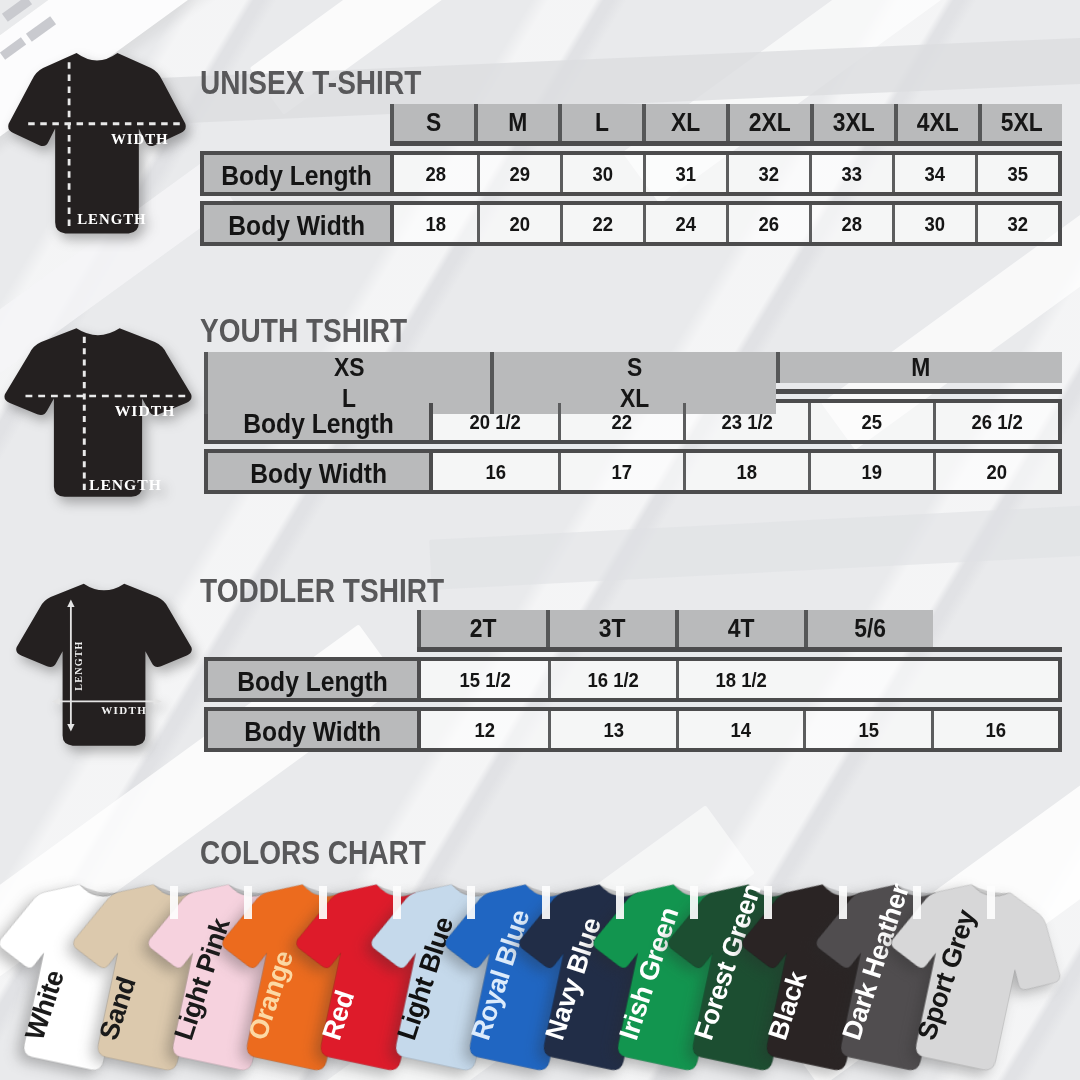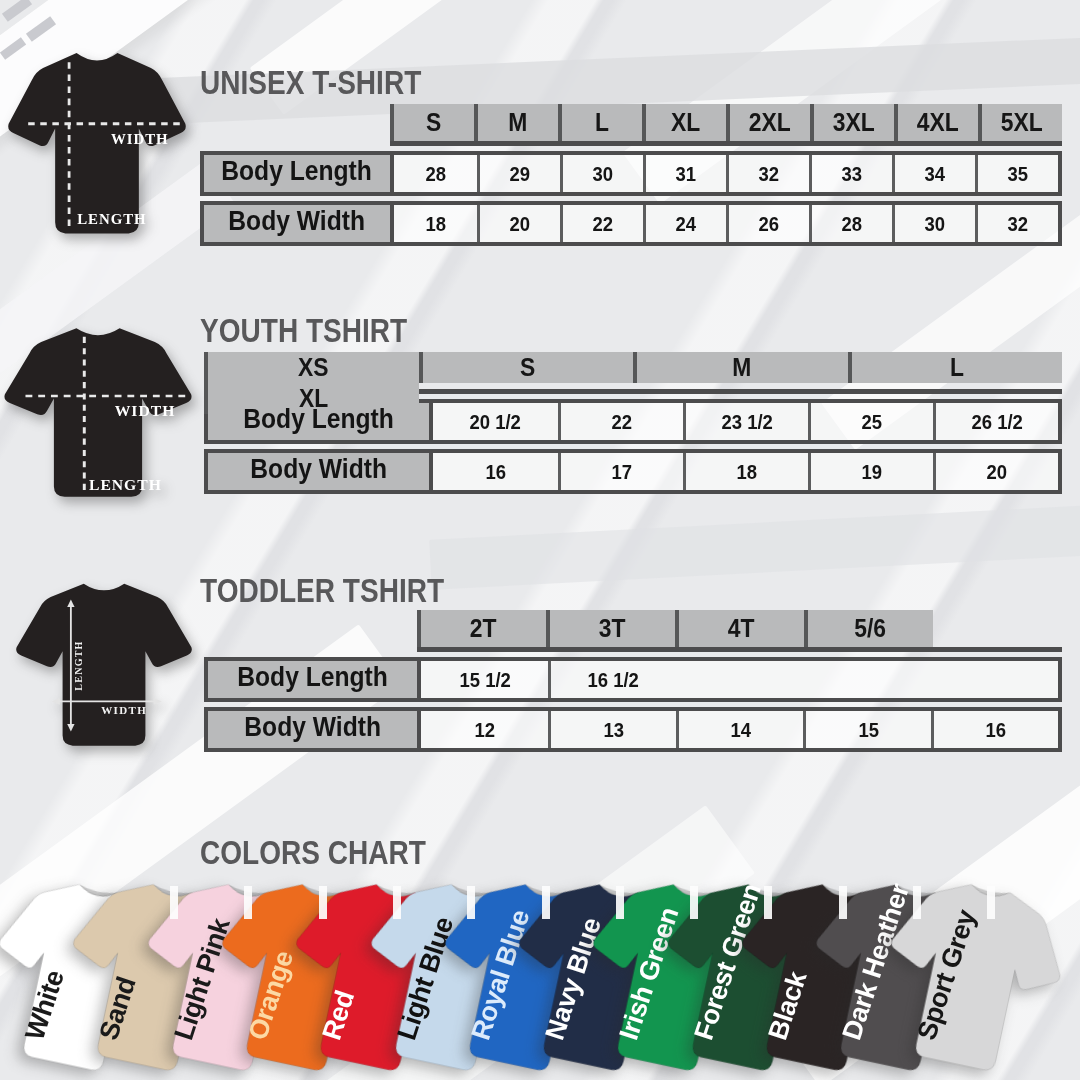--- a/index.html
+++ b/index.html
@@ -36,21 +36,21 @@
     border-left:4px solid #565758;box-sizing:border-box;
     font-size:26px;font-weight:bold;color:#161616;
   }
   .thead{border-bottom:5px solid #4c4c4d;}
   .trow{
     display:grid;height:45px;margin-top:5px;box-sizing:border-box;
     border:4px solid #4c4c4d;background:rgba(255,255,255,.55);
   }
   .tlabel{
     background:#b9babb;border-right:4px solid #4c4c4d;box-sizing:border-box;
-    display:flex;align-items:flex-start;justify-content:center;
+    display:flex;align-items:flex-end;justify-content:center;
     font-size:28px;font-weight:bold;color:#141414;
   }
   .tcell{
     display:flex;align-items:center;justify-content:center;box-sizing:border-box;
     font-size:21px;font-weight:bold;color:#151515;
   }
   .tcell + .tcell{border-left:3px solid #5c5d5e;}
   .cond{display:inline-block;transform:scaleX(.88);white-space:nowrap;}
   
   #shirt-strip{position:absolute;left:0;top:874px;width:1080px;height:206px;z-index:2;}
@@ -183,21 +183,21 @@
     <svg width="196" height="200" viewBox="0 0 200 230" preserveAspectRatio="none">
       <path fill="#242020" d="M78 14 Q100 30 122 14 L158 30 Q166 34 170 43 L195 90 Q197 97 190 100 L162 113 Q155 116 152 109 L145 95 L145 196 Q145 207 134 208 L66 208 Q55 207 55 196 L55 95 L48 109 Q45 116 38 113 L10 100 Q3 97 5 90 L30 43 Q34 34 42 30 Z"></path>
       <line x1="86" y1="24" x2="86" y2="206" stroke="#e9e9e9" stroke-width="3" stroke-dasharray="7 6"></line>
       <line x1="26" y1="92" x2="194" y2="92" stroke="#e9e9e9" stroke-width="3" stroke-dasharray="7 6"></line>
       <text x="148" y="115" text-anchor="middle" fill="#ffffff" font-size="16" font-weight="bold" letter-spacing="1">WIDTH</text>
       <text x="128" y="200" text-anchor="middle" fill="#ffffff" font-size="16" font-weight="bold" letter-spacing="1">LENGTH</text>
     </svg>
   </figure>
   <h2 class="section-title" style="left:200px;top:312px;">YOUTH TSHIRT</h2>
   <div class="size-table" id="size-table-1" style="left:204px;top:352px;width:858px;">
-      <div class="thead" style="grid-template-columns: repeat(4, 1fr);">
+      <div class="thead" style="grid-template-columns: repeat(3, 1fr);">
         <div class="hcell">
           <span class="cond">XS</span>
         </div>
         <div class="hcell">
           <span class="cond">S</span>
         </div>
         <div class="hcell">
           <span class="cond">M</span>
         </div>
         <div class="hcell">
@@ -281,20 +281,23 @@
       <div class="trow" style="grid-template-columns: 213px repeat(5, 1fr);">
         <div class="tlabel">
           <span class="cond">Body Length</span>
         </div>
         <div class="tcell">
           <span class="cond">15 1/2</span>
         </div>
         <div class="tcell">
           <span class="cond">16 1/2</span>
         </div>
+        <div class="tcell">
+          <span class="cond">18 1/2</span>
+        </div>
       </div>
       <div class="trow" style="grid-template-columns: 213px repeat(5, 1fr);">
         <div class="tlabel">
           <span class="cond">Body Width</span>
         </div>
         <div class="tcell">
           <span class="cond">12</span>
         </div>
         <div class="tcell">
           <span class="cond">13</span>

